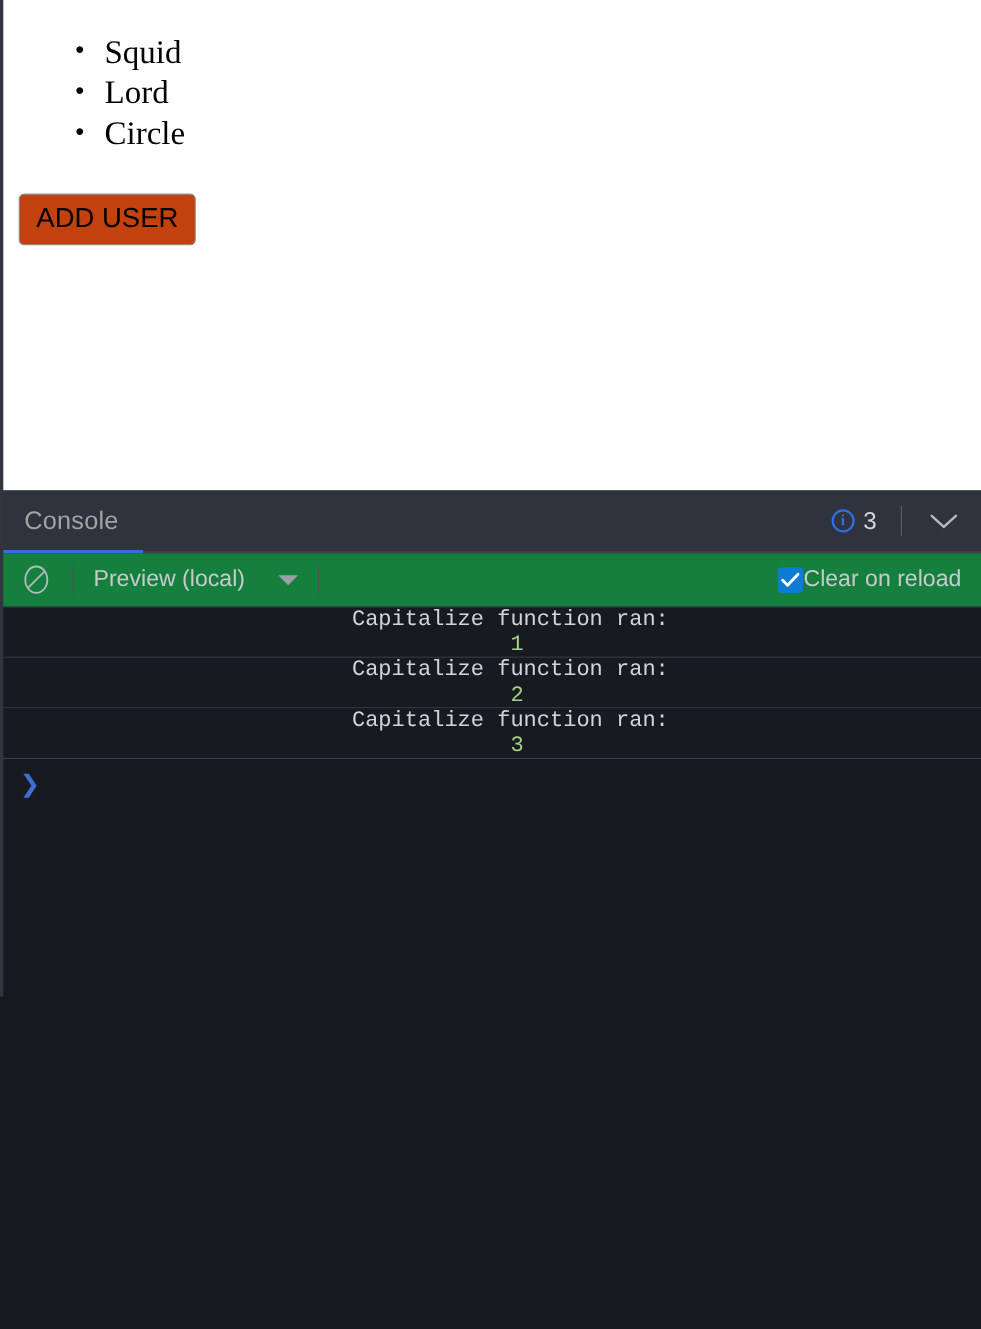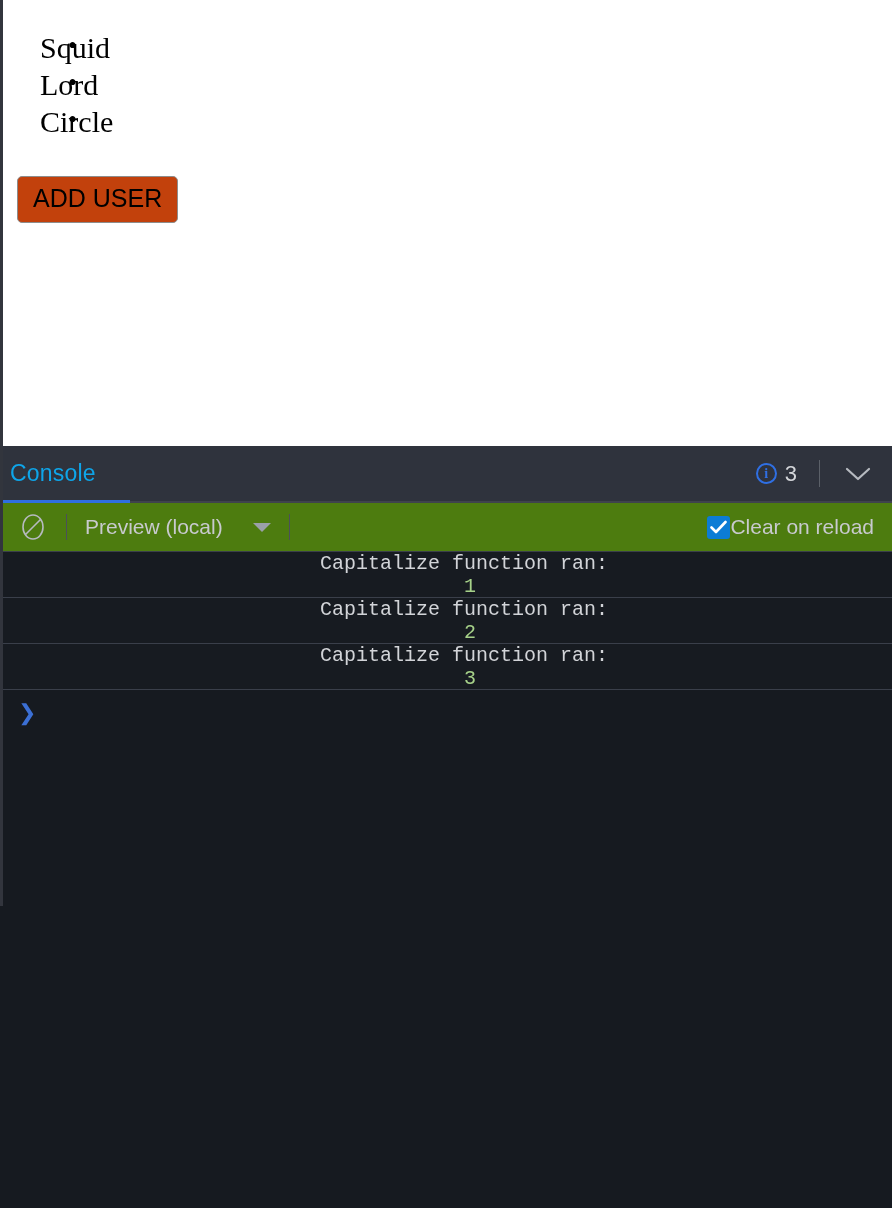--- a/index.html
+++ b/index.html
@@ -43,21 +43,21 @@
     list-style: none;
     position: absolute;
     left: 0;
     top: 29px;
   }
   .user-list li {
     font-family: "Liberation Serif", serif;
     font-size: 30px;
     line-height: 37px;
     color: #000000;
-    padding-left: 40px;
+    padding-left: 95px;
     position: relative;
     white-space: nowrap;
   }
   .user-list li::before {
     content: "\2022";
     position: absolute;
     left: 68px;
     top: -2px;
     font-size: 26px;
     color: #000000;
@@ -90,23 +90,23 @@
   
   .console-header {
     position: relative;
     height: 57px;
     background: #2f333d;
     display: flex;
     align-items: center;
     border-bottom: 2px solid #3f434d;
   }
   .console-tab {
-    margin-left: 10px;
+    margin-left: 22px;
     font-size: 23px;
-    color: #0ea5e9;
+    color: #a3a3a3;
     letter-spacing: .2px;
     cursor: pointer;
     user-select: none;
   }
   .tab-underline {
     position: absolute;
     left: 0;
     bottom: -2px;
     width: 130px;
     height: 3px;
@@ -154,21 +154,21 @@
     display: flex;
     align-items: center;
     justify-content: center;
     cursor: pointer;
   }
 
   
   .console-toolbar {
     position: relative;
     height: 49px;
-    background: #4d7c0f;
+    background: #15803d;
     display: flex;
     align-items: center;
     border-bottom: 1px solid #3a3f4a;
   }
   .clear-console-btn {
     margin-left: 18px;
     width: 30px;
     height: 30px;
     display: flex;
     align-items: center;

